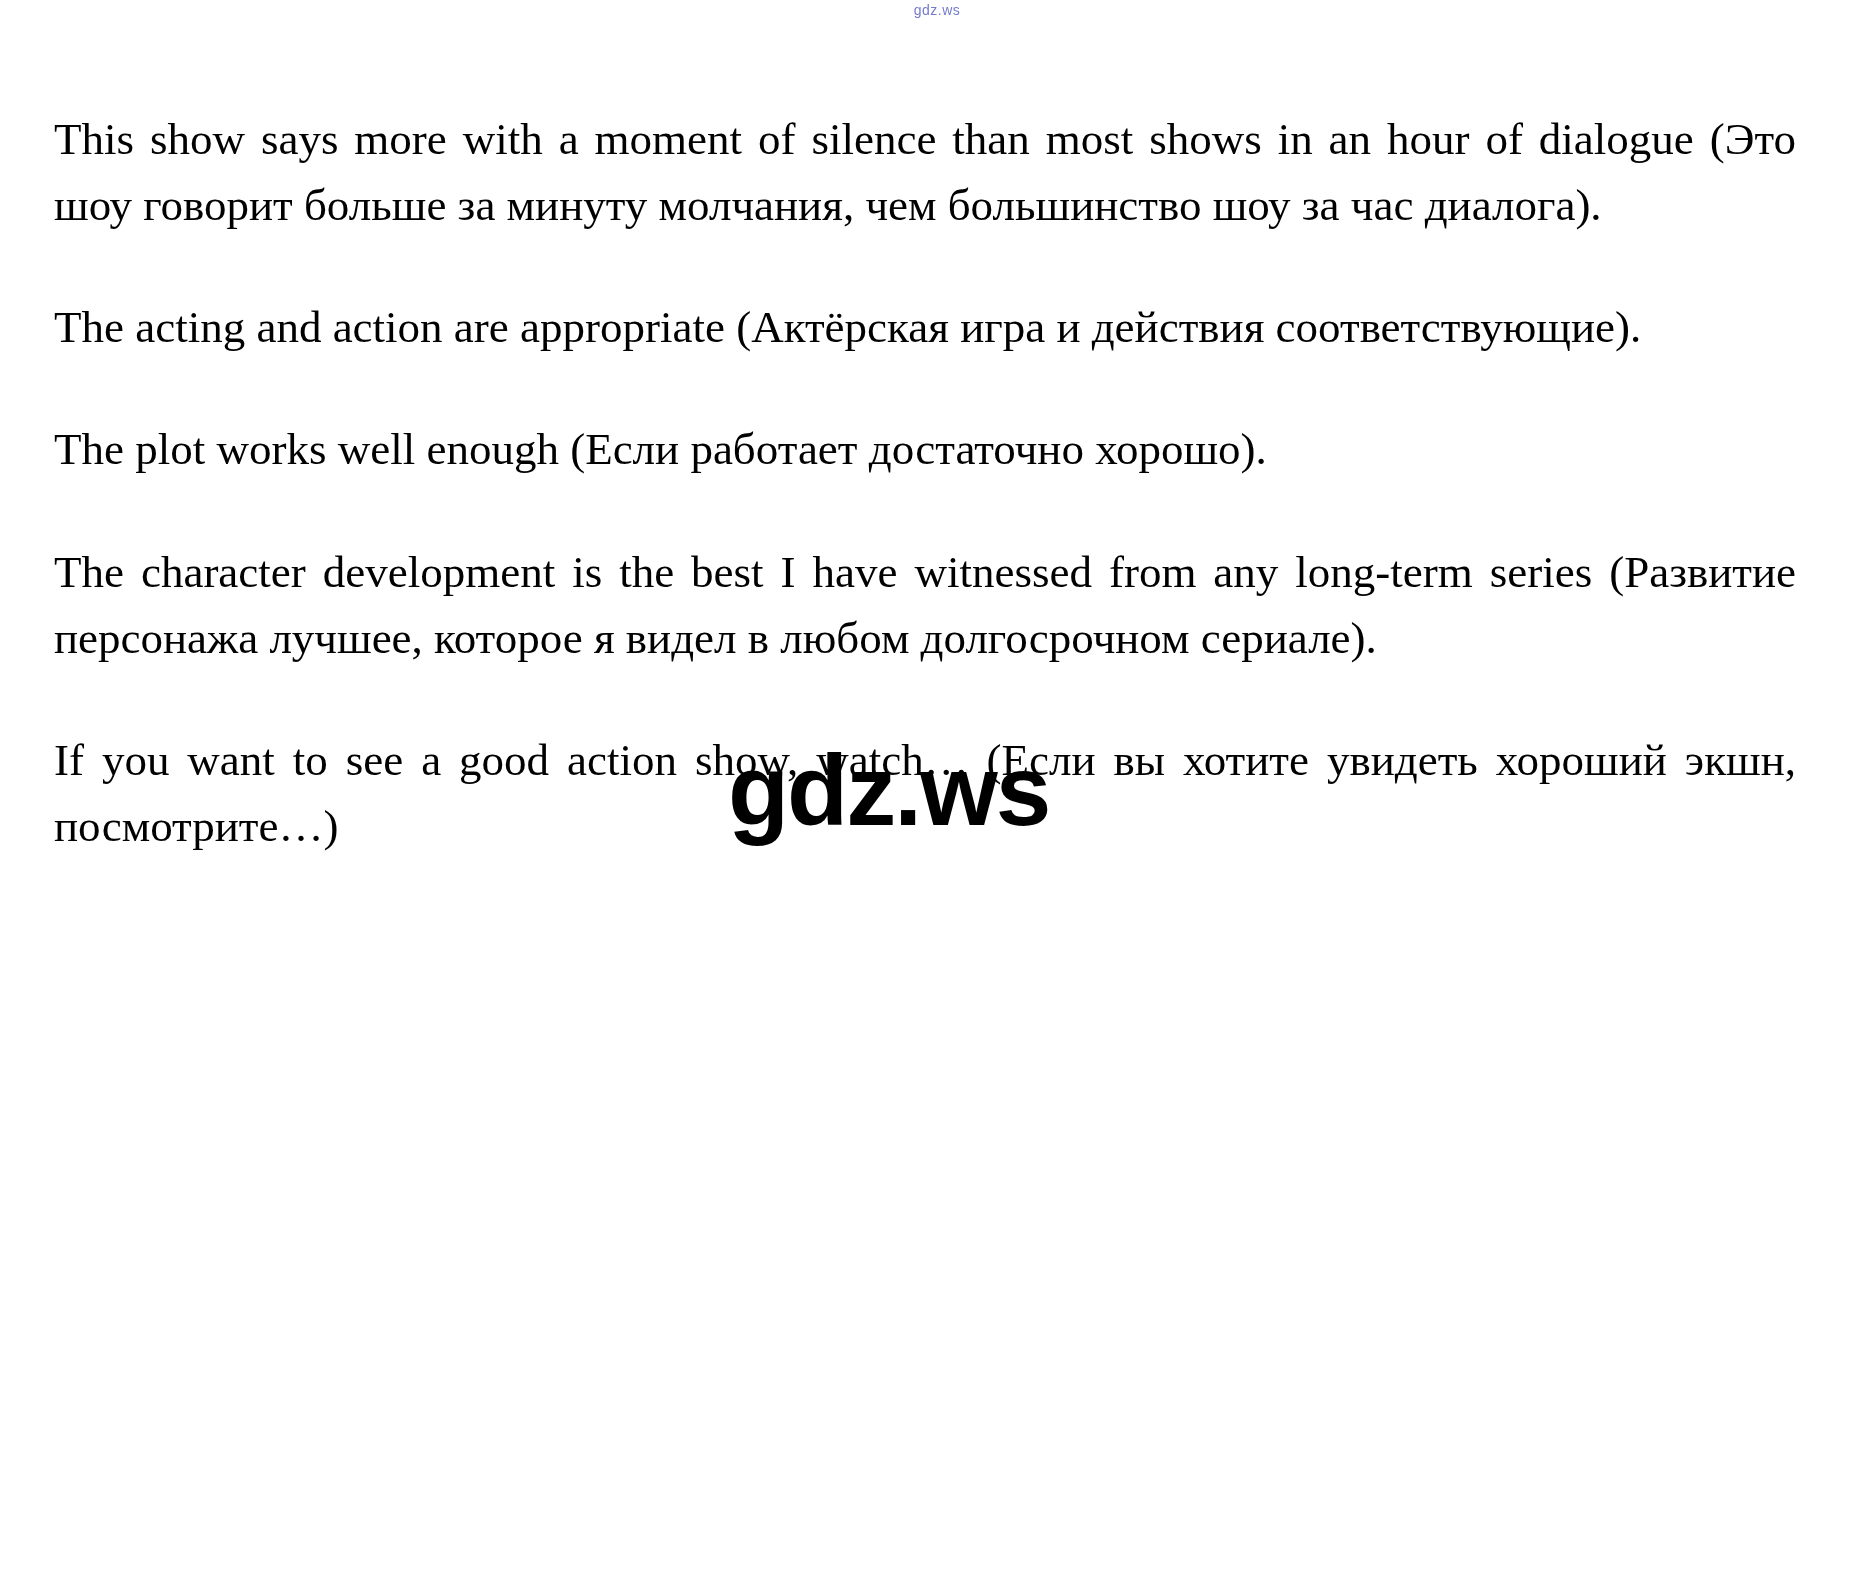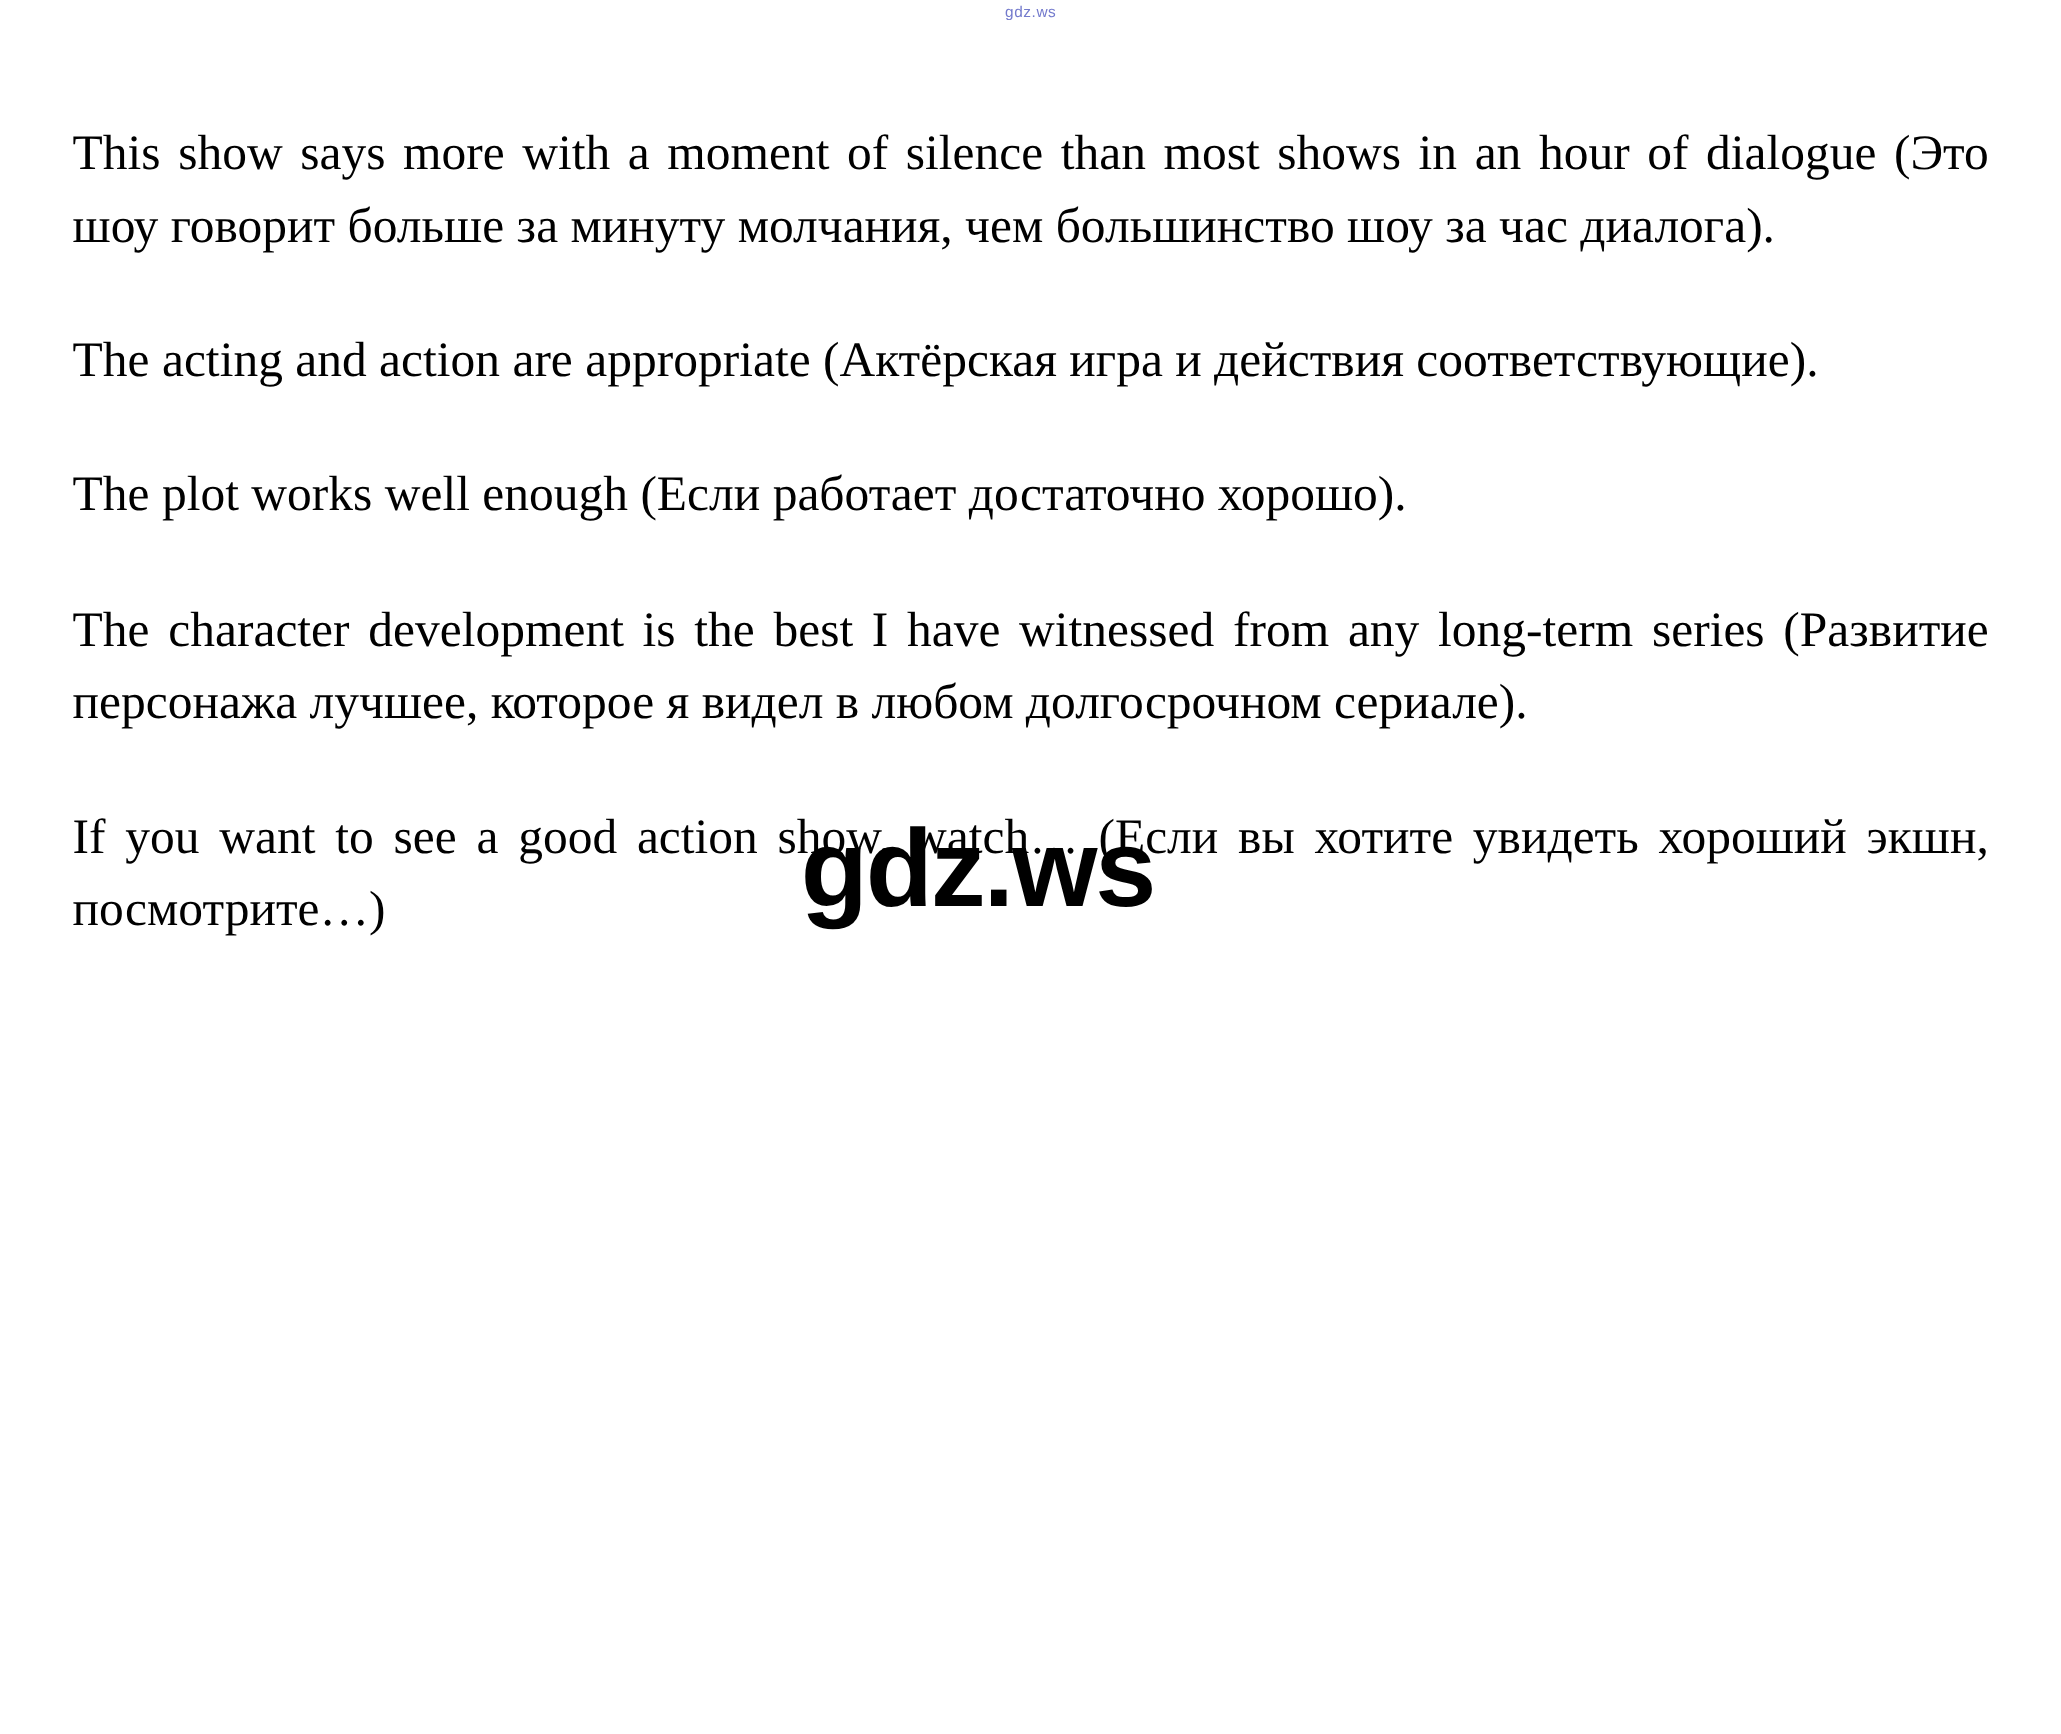--- a/index.html
+++ b/index.html
@@ -27,21 +27,21 @@
     width: 1874px;
     text-align: center;
     font-family: "Liberation Sans", sans-serif;
     font-size: 14px;
     color: #5b63c4;
     letter-spacing: 0.5px;
     opacity: 0.85;
   }
   .content {
     position: absolute;
-    left: 66px;
+    left: 54px;
     top: 106px;
     width: 1742px;
   }
   p.para {
     margin: 0 0 56px 0;
     font-size: 45px;
     line-height: 1.47;
     color: #000000;
     text-align: justify;
     text-justify: inter-word;

